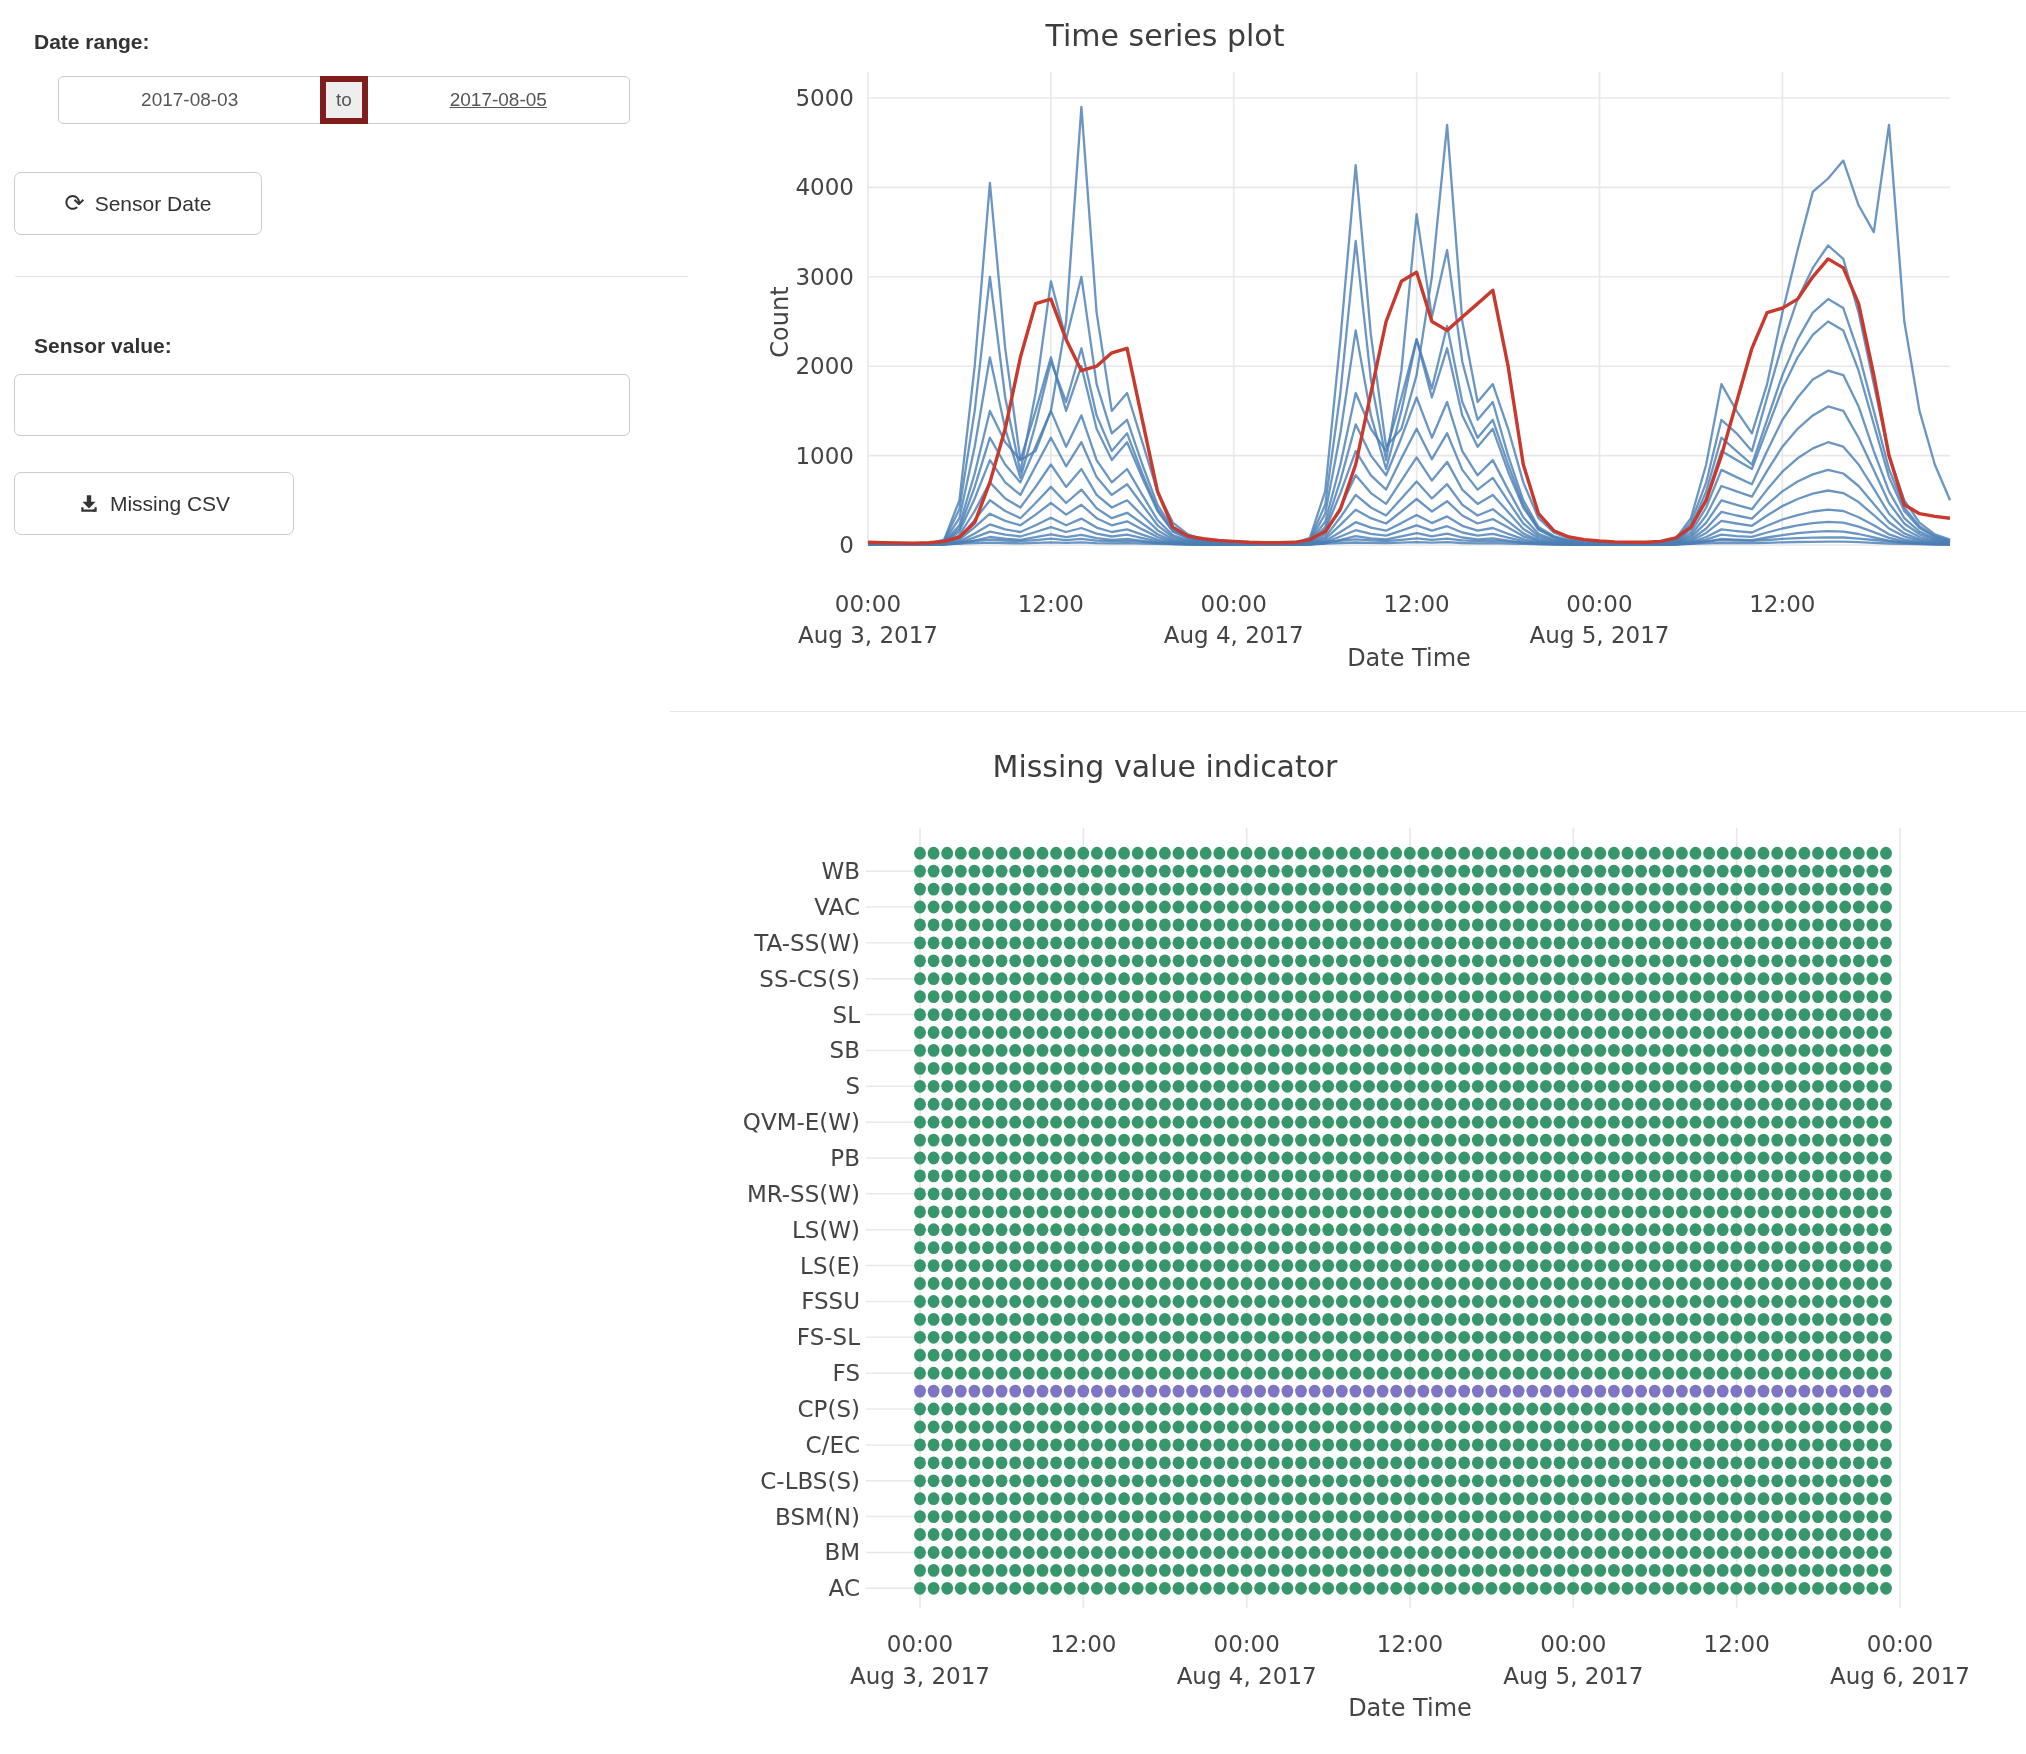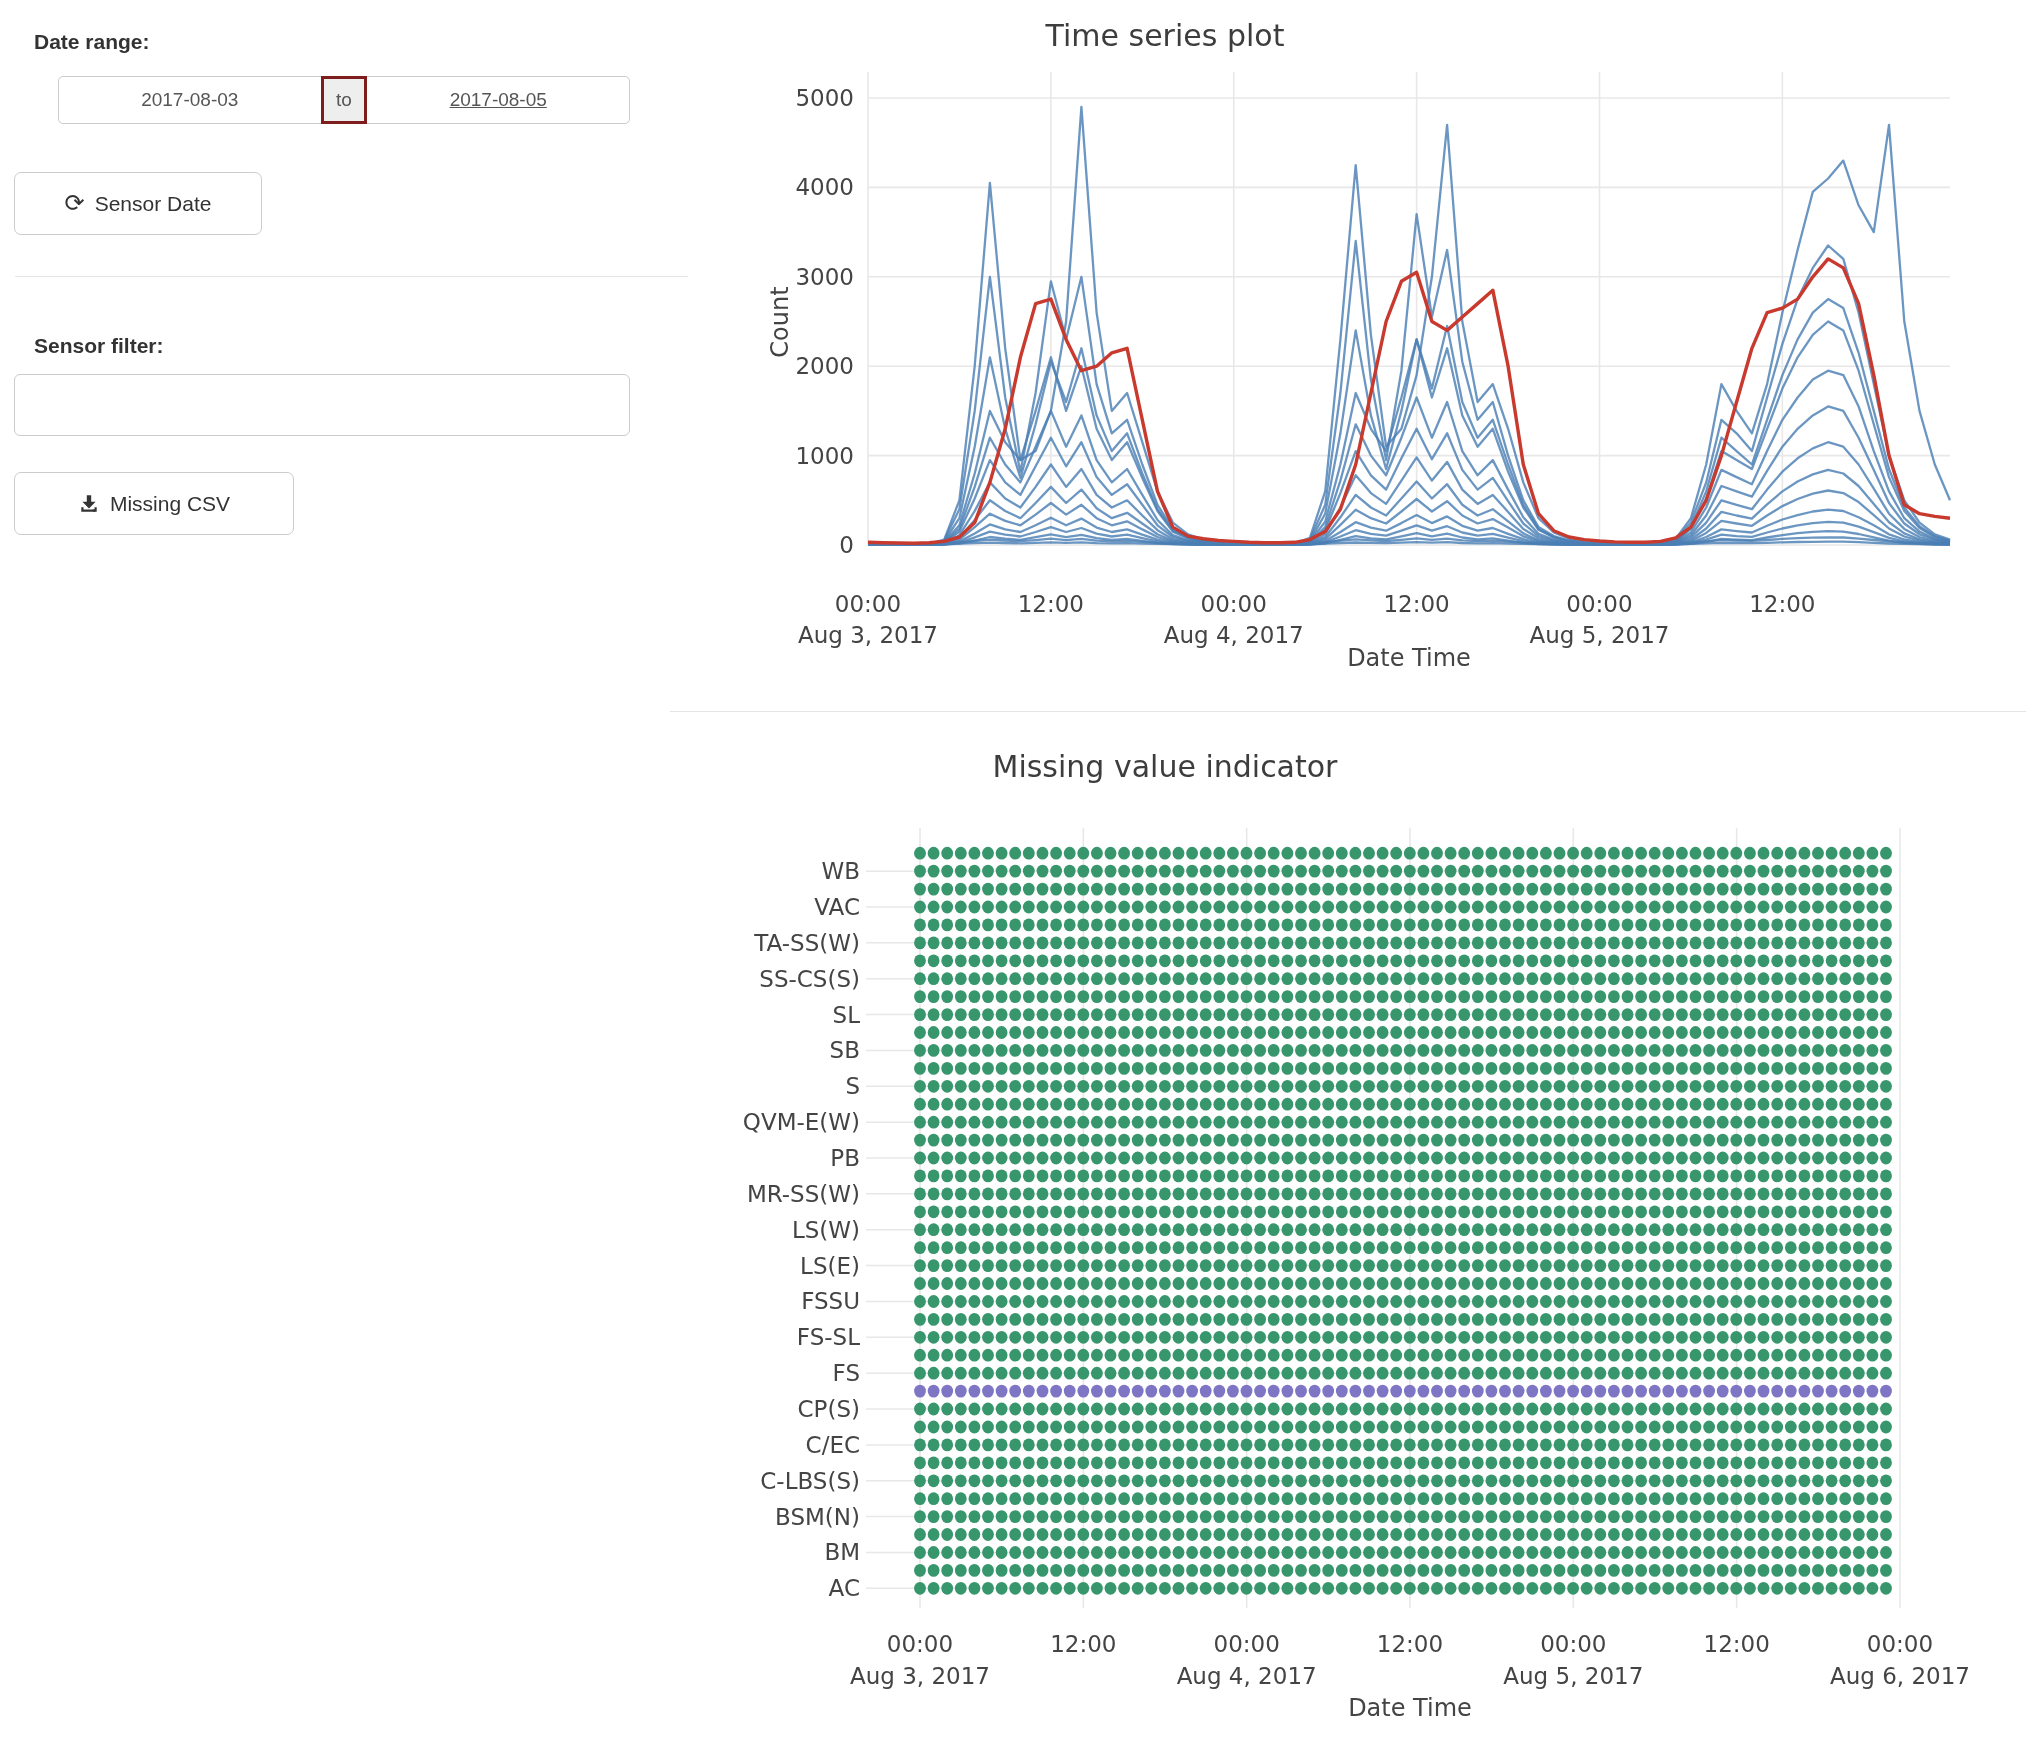--- a/index.html
+++ b/index.html
@@ -4,21 +4,21 @@
 <style>
   html,body{margin:0;padding:0;}
   body{width:2026px;height:1754px;position:relative;background:#fff;font-family:"Liberation Sans",sans-serif;overflow:hidden;}
   .sidebar{position:absolute;left:0;top:0;width:690px;height:1754px;}
   .side-label{position:absolute;left:14px;font-weight:bold;font-size:21px;color:#333;margin-left:20px;}
   .date-row{position:absolute;left:14px;top:76px;width:616px;height:48px;display:flex;}
   .inp{border:1px solid #ccc;background:#fff;font-size:19px;color:#555;outline:none;box-sizing:border-box;height:48px;}
   .date-inp{text-align:center;width:283px;}
   .date-inp.first{border-radius:5px 0 0 5px;margin-left:44px;}
   .date-inp.last{border-radius:0 5px 5px 0;text-decoration:underline;}
-  .addon{width:50px;background:#eee;border:3px solid #7f1d1d;margin-left:-1px;margin-right:-1px;display:flex;align-items:center;justify-content:center;color:#555;font-size:19px;box-sizing:border-box;z-index:1;}
+  .addon{width:50px;background:#eee;border:6px solid #7f1d1d;margin-left:-1px;margin-right:-1px;display:flex;align-items:center;justify-content:center;color:#555;font-size:19px;box-sizing:border-box;z-index:1;}
   .btn{position:absolute;background:#fff;border:1px solid #ccc;border-radius:7px;font-size:21px;color:#333;display:flex;align-items:center;justify-content:center;gap:10px;cursor:pointer;box-sizing:border-box;}
   .btn-update{left:14px;top:172px;width:248px;height:63px;}
   .btn-download{left:14px;top:472px;width:280px;height:63px;}
   .refresh-glyph{font-family:"DejaVu Sans",sans-serif;font-size:24px;line-height:1;position:relative;top:-1px;}
   .divider{position:absolute;height:1px;background:#e5e5e5;}
   .divider-sidebar{left:15px;top:276px;width:673px;}
   .divider-plots{left:670px;top:711px;width:1356px;}
   .filter-inp{position:absolute;left:14px;top:374px;width:616px;height:62px;border-radius:6px;font-size:19px;padding:0 12px;}
   .chart-wrap{position:absolute;background:#fff;}
   svg text{font-family:"DejaVu Sans",sans-serif;fill:#444;}
@@ -38,21 +38,21 @@
     <input class="inp date-inp last" type="text" value="2017-08-05" style="">
   </div>
 
   <button class="btn btn-update">
     <span class="refresh-glyph">⟳</span>
     <span>Sensor Date</span>
   </button>
 
   <div class="divider divider-sidebar"></div>
 
-  <div class="side-label" style="top:334px;">Sensor filter:</div>
+  <div class="side-label" style="top:334px;">Sensor value:</div>
   <input class="inp filter-inp" type="text" value="" placeholder="" style="">
 
   <button class="btn btn-download">
     <svg width="22" height="22" viewBox="0 0 20 20">
       <polygon points="8,2 12,2 12,8 16,8 10,14 4,8 8,8" fill="#333"></polygon>
       <path d="M3 13 v4 h14 v-4 h-2 v2 H5 v-2 z" fill="#333"></path>
       <rect x="13.5" y="15" width="2" height="2" fill="#333"></rect>
     </svg>
     <span>Missing CSV</span>
   </button>

